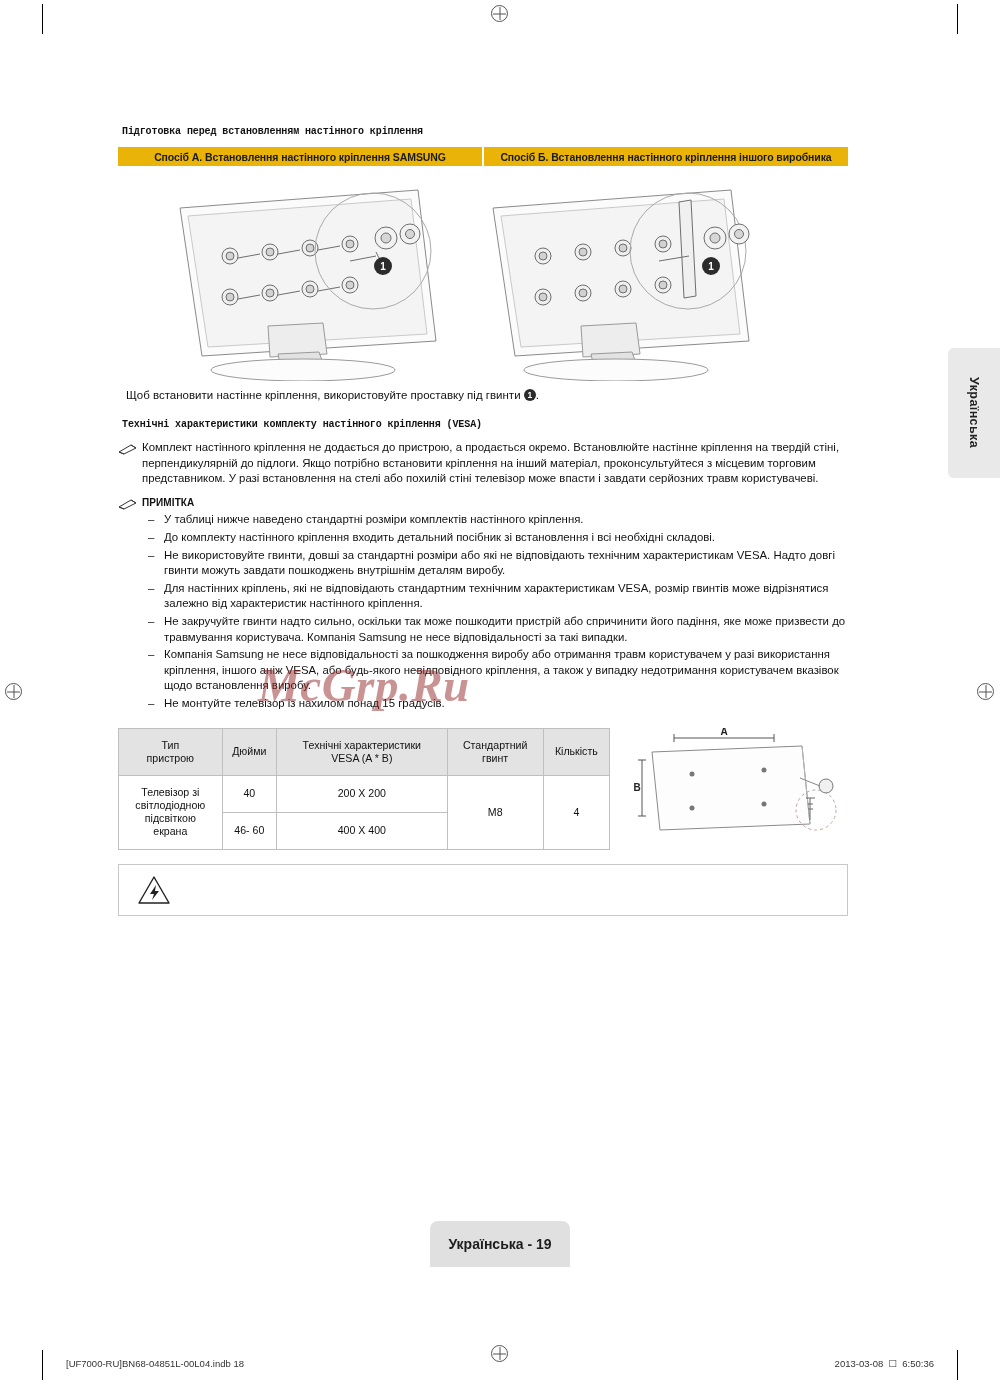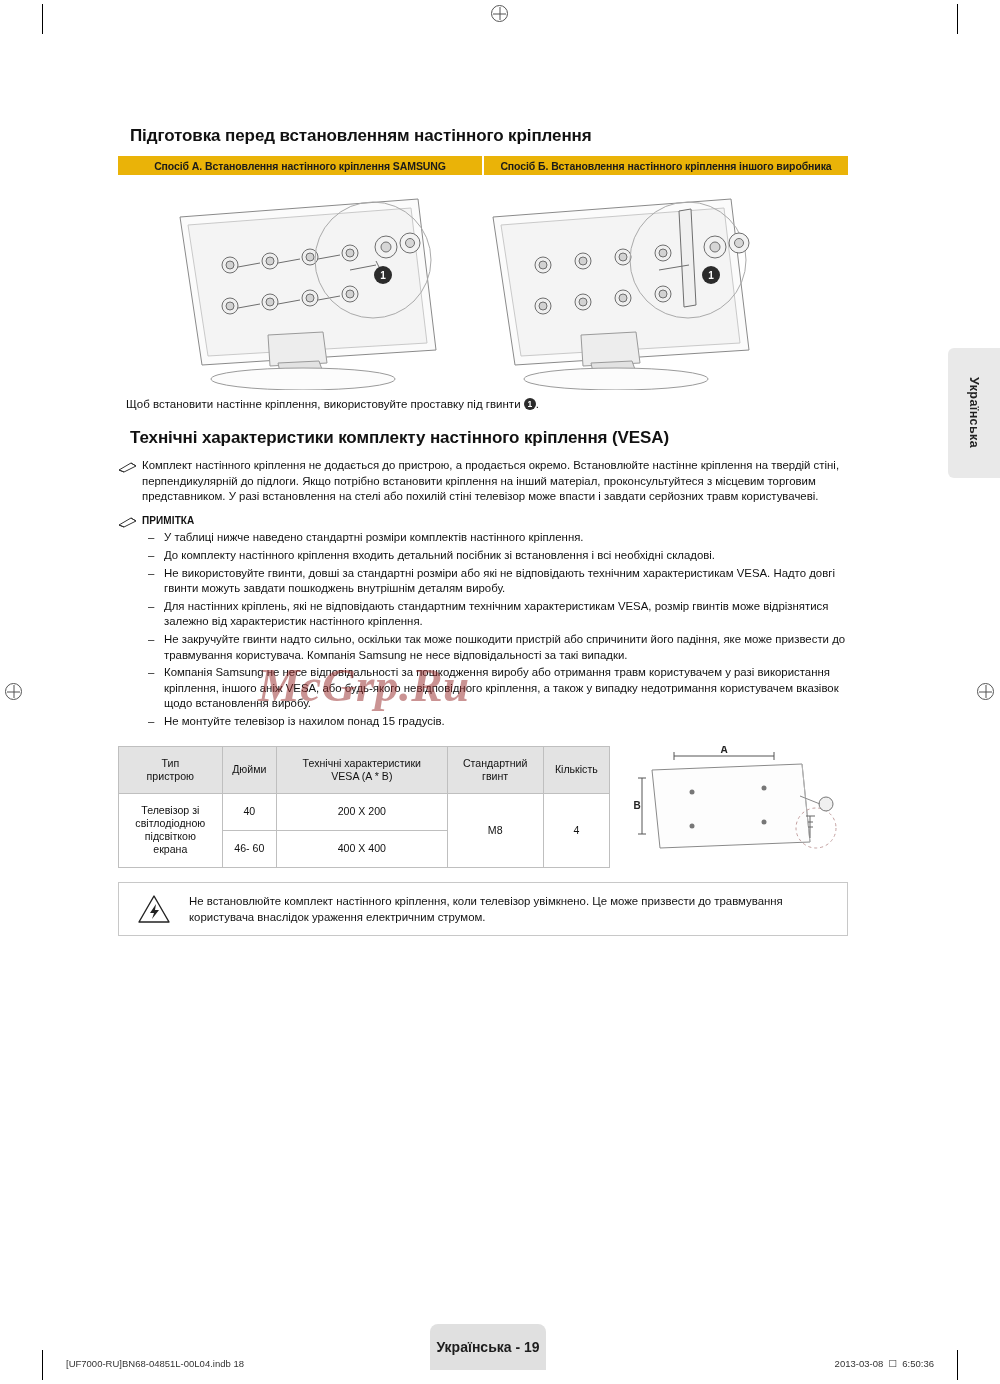--- a/index.html
+++ b/index.html
@@ -71,25 +71,26 @@
 
   
   .content {
     position: absolute;
     left: 118px;
     top: 126px;
     width: 730px;
   }
 
   h2.section-title {
-    font-size: 17px;
-    font-weight: bold;
-    margin: 0 0 10px 12px;
+    font-size: 10px;
+    font-weight: bold;
+    margin: 0 0 10px 4px;
     letter-spacing: -0.1px;
     color: #111;
+    font-family: Liberation Mono, monospace;
   }
 
   
   .method-bar {
     display: flex;
     width: 730px;
     height: 19px;
     margin-bottom: 0;
   }
   .method-bar .cell {
@@ -247,22 +248,22 @@
     color: rgba(150, 40, 40, 0.50);
     letter-spacing: 0.5px;
     pointer-events: none;
     white-space: nowrap;
   }
 
   
   .page-tab {
     position: absolute;
     left: 430px;
-    top: 1324px;
-    width: 116px;
+    top: 1221px;
+    width: 140px;
     height: 46px;
     background: #e0e0e0;
     border-top-left-radius: 8px;
     border-top-right-radius: 8px;
     display: flex;
     align-items: center;
     justify-content: center;
   }
   .page-tab span {
     font-size: 14px;
@@ -525,21 +526,20 @@
     </div>
   </div>
 
   <div class="warn-box">
     <div class="warn-icon">
       <svg width="34" height="30" viewBox="0 0 34 30" xmlns="http://www.w3.org/2000/svg">
         <path d="M17 2 L32 28 L2 28 Z" fill="#ffffff" stroke="#222" stroke-width="1.4" stroke-linejoin="round"></path>
         <path d="M19 10 L13 19 L17 19 L15 25 L22 16 L18 16 Z" fill="#222"></path>
       </svg>
     </div>
-    <div class="warn-text">Не встановлюйте комплект настінного кріплення, коли телевізор увімкнено. Це може призвести до травмування користувача внаслідок ураження електричним струмом.</div>
   </div>
 
 </div>
 
 <div class="watermark">McGrp.Ru</div>
 
 <div class="page-tab">
   <span>Українська - 19</span>
 </div>
 

